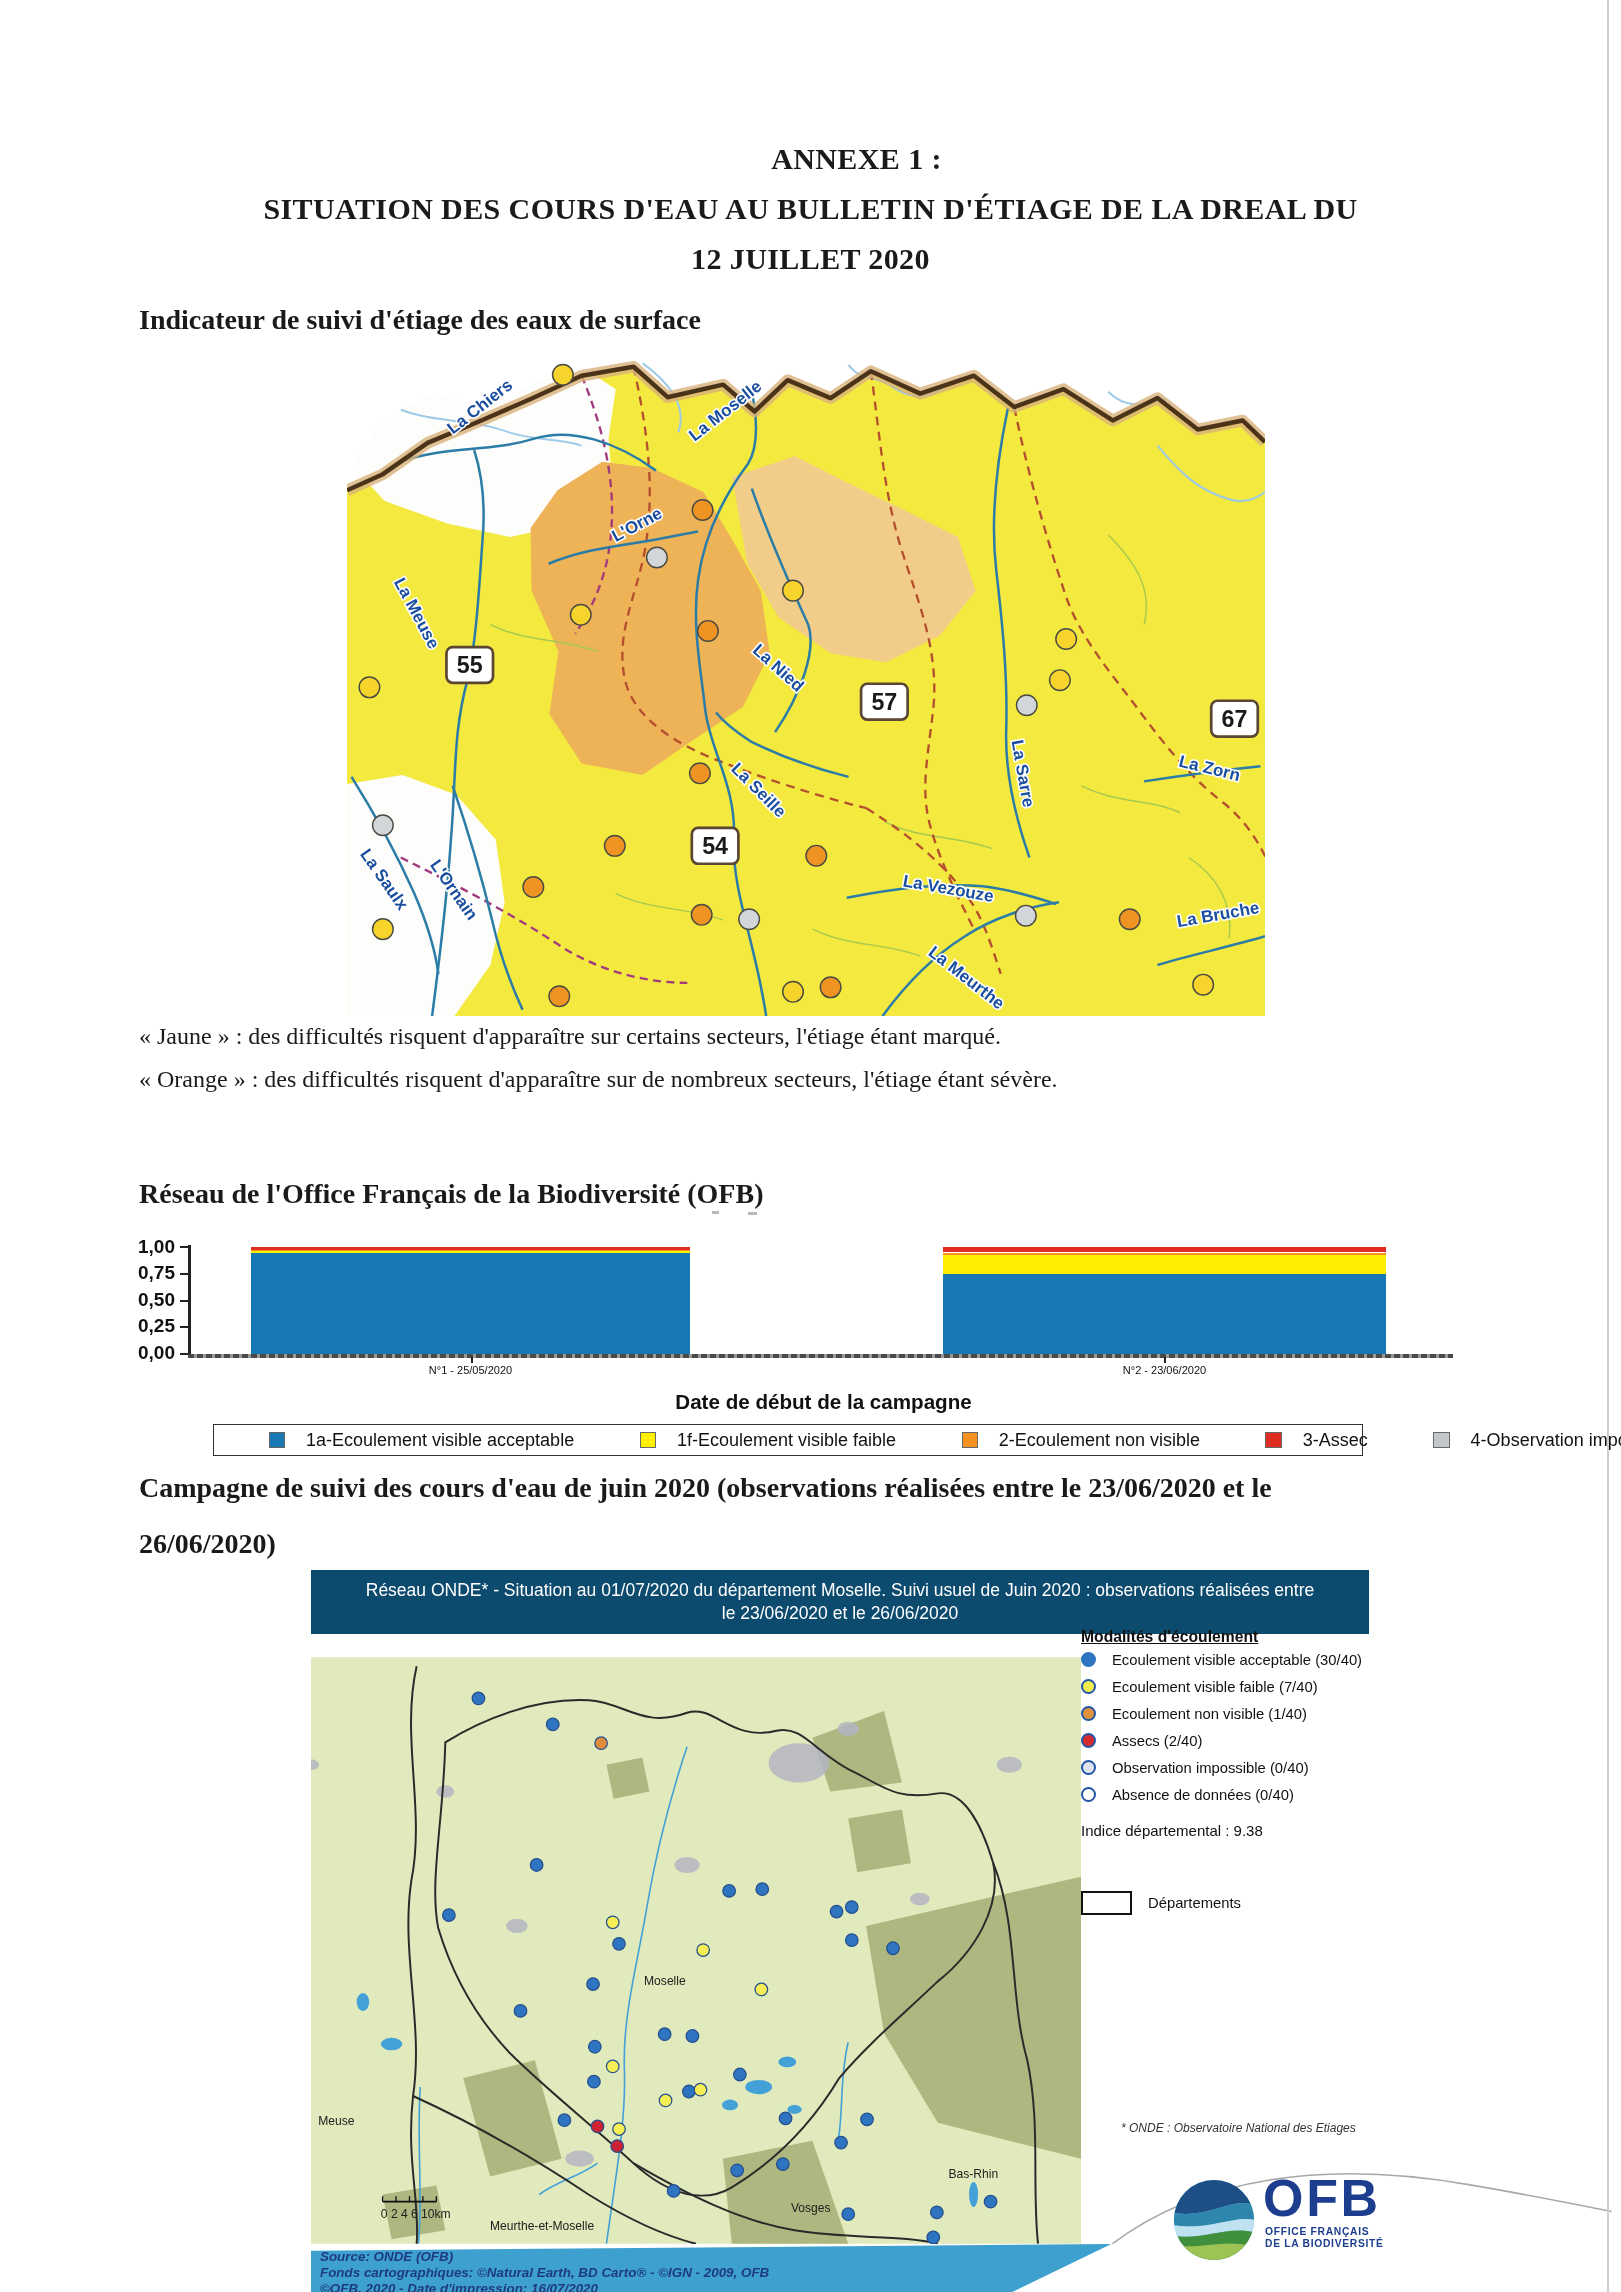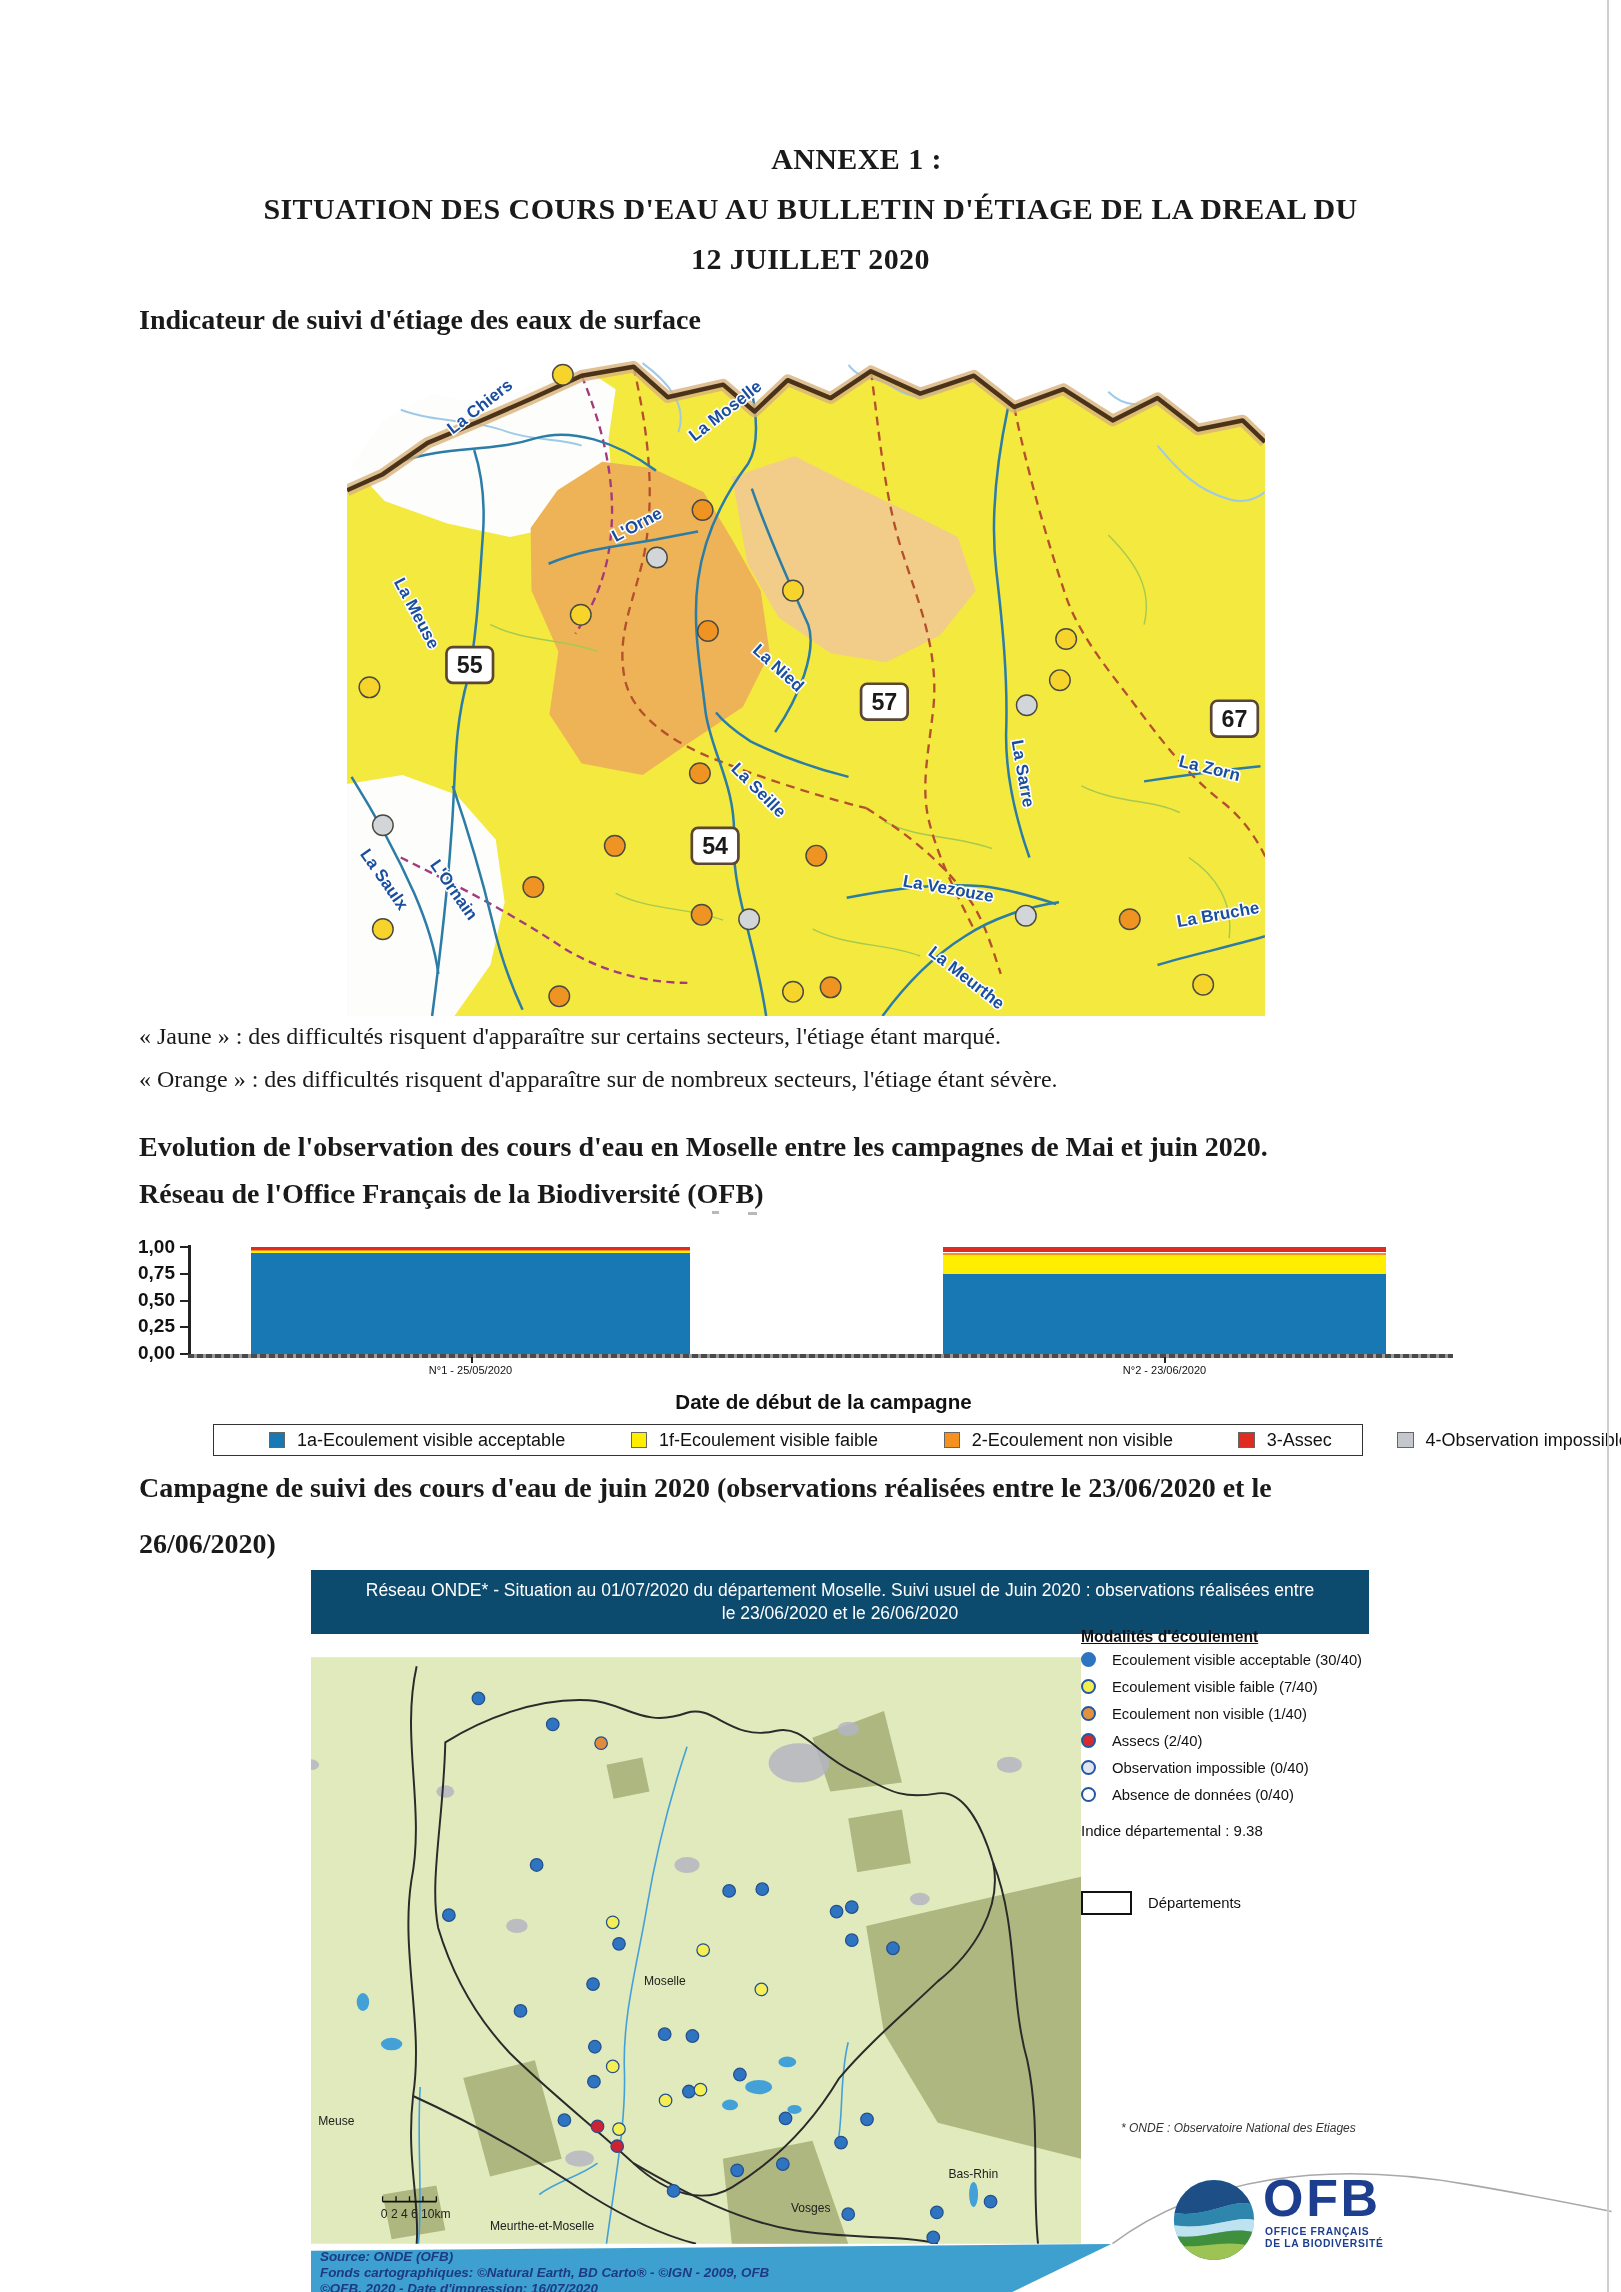--- a/index.html
+++ b/index.html
@@ -19,21 +19,21 @@
         background:repeating-linear-gradient(90deg,#4a4a4a 0 6.3px,#9a9a9a 6.3px 9px);}
   #chart .seg{position:absolute;}
   #chart .xlabel{width:287px;text-align:center;font-family:"Liberation Sans",sans-serif;
         font-size:11px;color:#111;top:124px;}
   #chart .xtick{width:2.2px;height:6.3px;background:#222;top:117px;}
   #chart .xtitle{left:0;top:150px;width:1397px;text-align:center;
         font-family:"Liberation Sans",sans-serif;font-weight:bold;font-size:20.6px;color:#111;}
   #chart-legend{left:213px;top:1424px;width:1150px;height:32px;border:1.8px solid #333;
         background:#fff;display:flex;align-items:center;gap:21.5px;padding:0 10.7px;box-sizing:border-box;
         font-family:"Liberation Sans",sans-serif;font-size:18px;color:#111;white-space:nowrap;}
-  #chart-legend .item{display:flex;align-items:center;gap:12px;padding-left:44px;}
+  #chart-legend .item{display:flex;align-items:center;gap:21px;padding-left:44px;}
   #chart-legend .sq{width:14.3px;height:14.3px;border:0.9px solid #666;flex:0 0 auto;}
   .artifact{background:#b9b9b9;}
   
   #map2-band{left:311px;top:1570px;width:1058px;height:64px;background:#0c4a6e;
         color:#ffffff;font-family:"Liberation Sans",sans-serif;font-size:17.5px;text-align:center;
         display:flex;flex-direction:column;justify-content:center;line-height:23px;}
   #map2-legend{left:1081px;top:1628px;width:322px;font-family:"Liberation Sans",sans-serif;color:#111;}
   #map2-legend .lg-title{font-weight:bold;font-size:15.7px;text-decoration:underline;margin-bottom:0;}
   #map2-legend .lg-row{display:flex;align-items:center;gap:16px;height:27px;}
   #map2-legend .dot{width:15px;height:15px;border-radius:50%;flex:0 0 auto;box-sizing:border-box;}
@@ -178,21 +178,20 @@
         <rect x="965" y="385" width="52" height="40" rx="7" fill="#ffffff" stroke="#5a4632" stroke-width="3"></rect>
         <text x="991" y="414" class="dept-num" text-anchor="middle">67</text>
         <rect x="385" y="527" width="52" height="40" rx="7" fill="#ffffff" stroke="#5a4632" stroke-width="3"></rect>
         <text x="411" y="556" class="dept-num" text-anchor="middle">54</text>
       </g>
   </svg>
 
   <div class="abs caption" style="left:139px;top:1023px;">« Jaune » : des difficultés risquent d'apparaître sur certains secteurs, l'étiage étant marqué.</div>
   <div class="abs caption" style="left:139px;top:1066px;">« Orange » : des difficultés risquent d'apparaître sur de nombreux secteurs, l'étiage étant sévère.</div>
 
-  <div class="abs heading" style="left:139px;top:1131px;">Evolution de l'observation des cours d'eau en Moselle entre les campagnes de Mai et juin 2020.</div>
   <div class="abs heading" style="left:139px;top:1178px;">Réseau de l'Office Français de la Biodiversité (OFB)</div>
 
   <div class="abs" id="chart">
     <div class="abs yaxis"></div>
     <div class="abs baseline"></div>
     <div class="abs xtitle">Date de début de la campagne</div>
   <div class="abs ytick-mark" style="left: 55px; top: 6.3px;"></div>
       <div class="abs ytick-label" style="left: 0px; top: -4.5px;">1,00</div>
       <div class="abs ytick-mark" style="left: 55px; top: 33px;"></div>
       <div class="abs ytick-label" style="left: 0px; top: 22px;">0,75</div>

